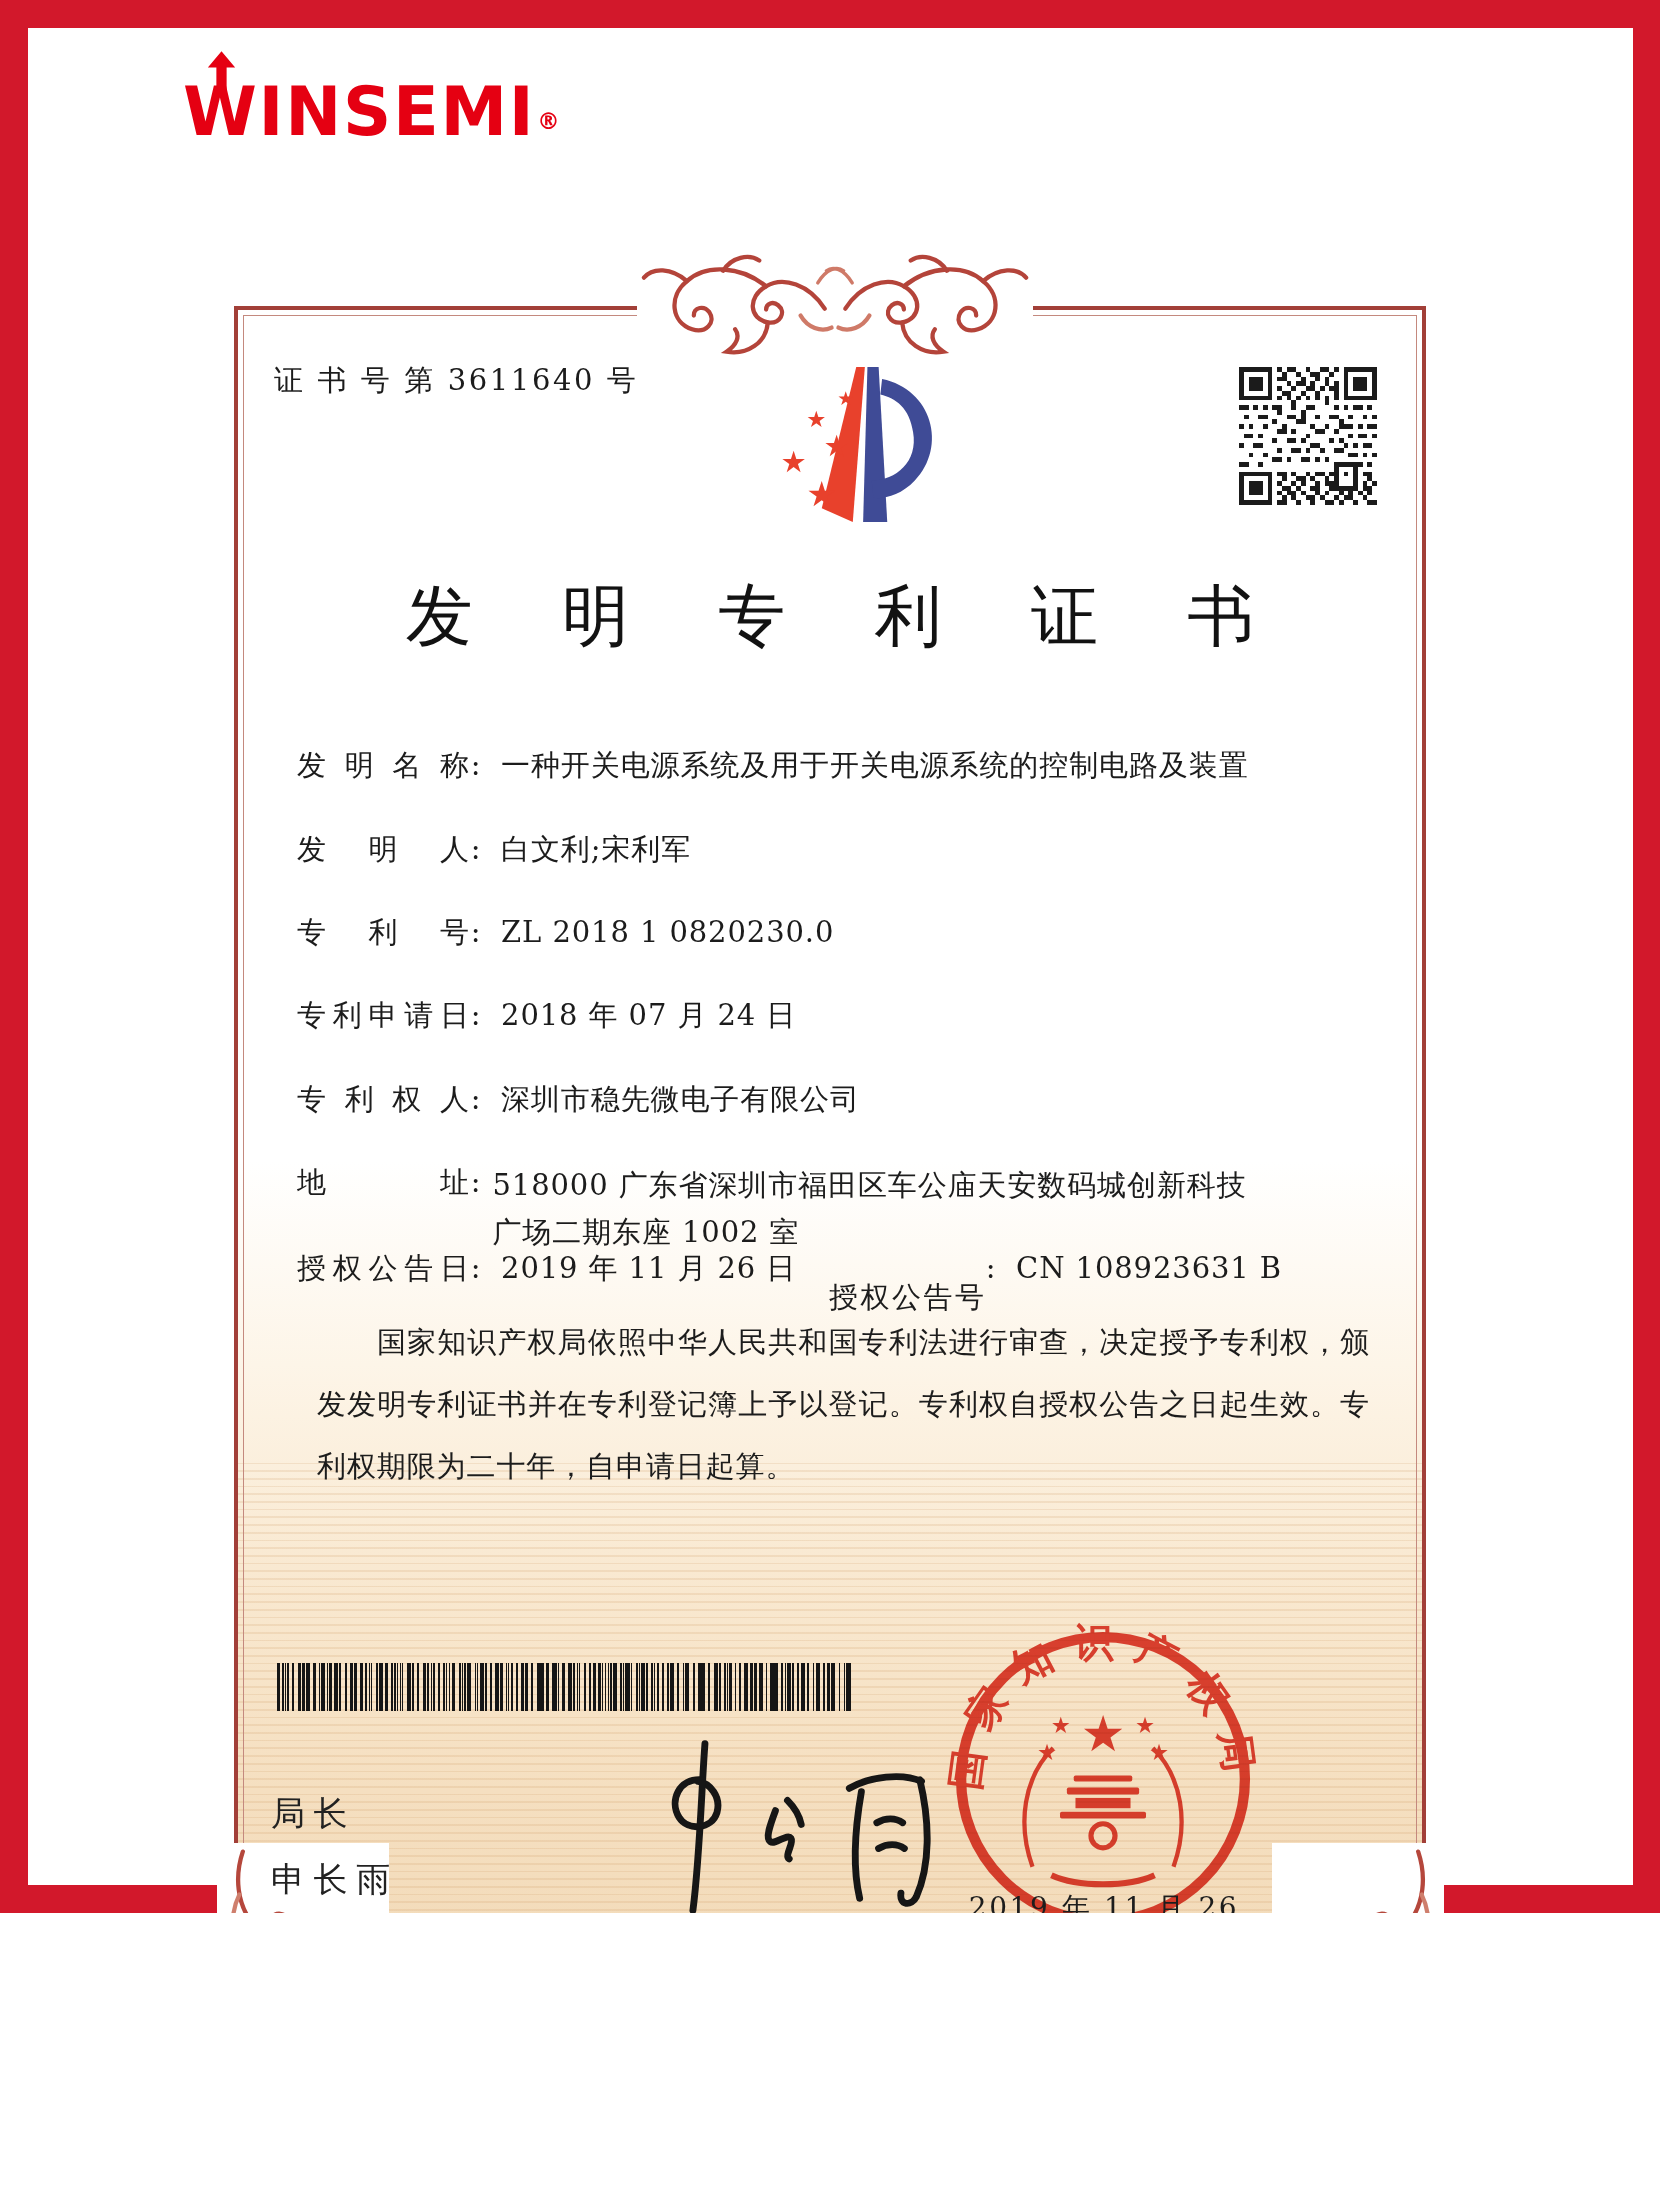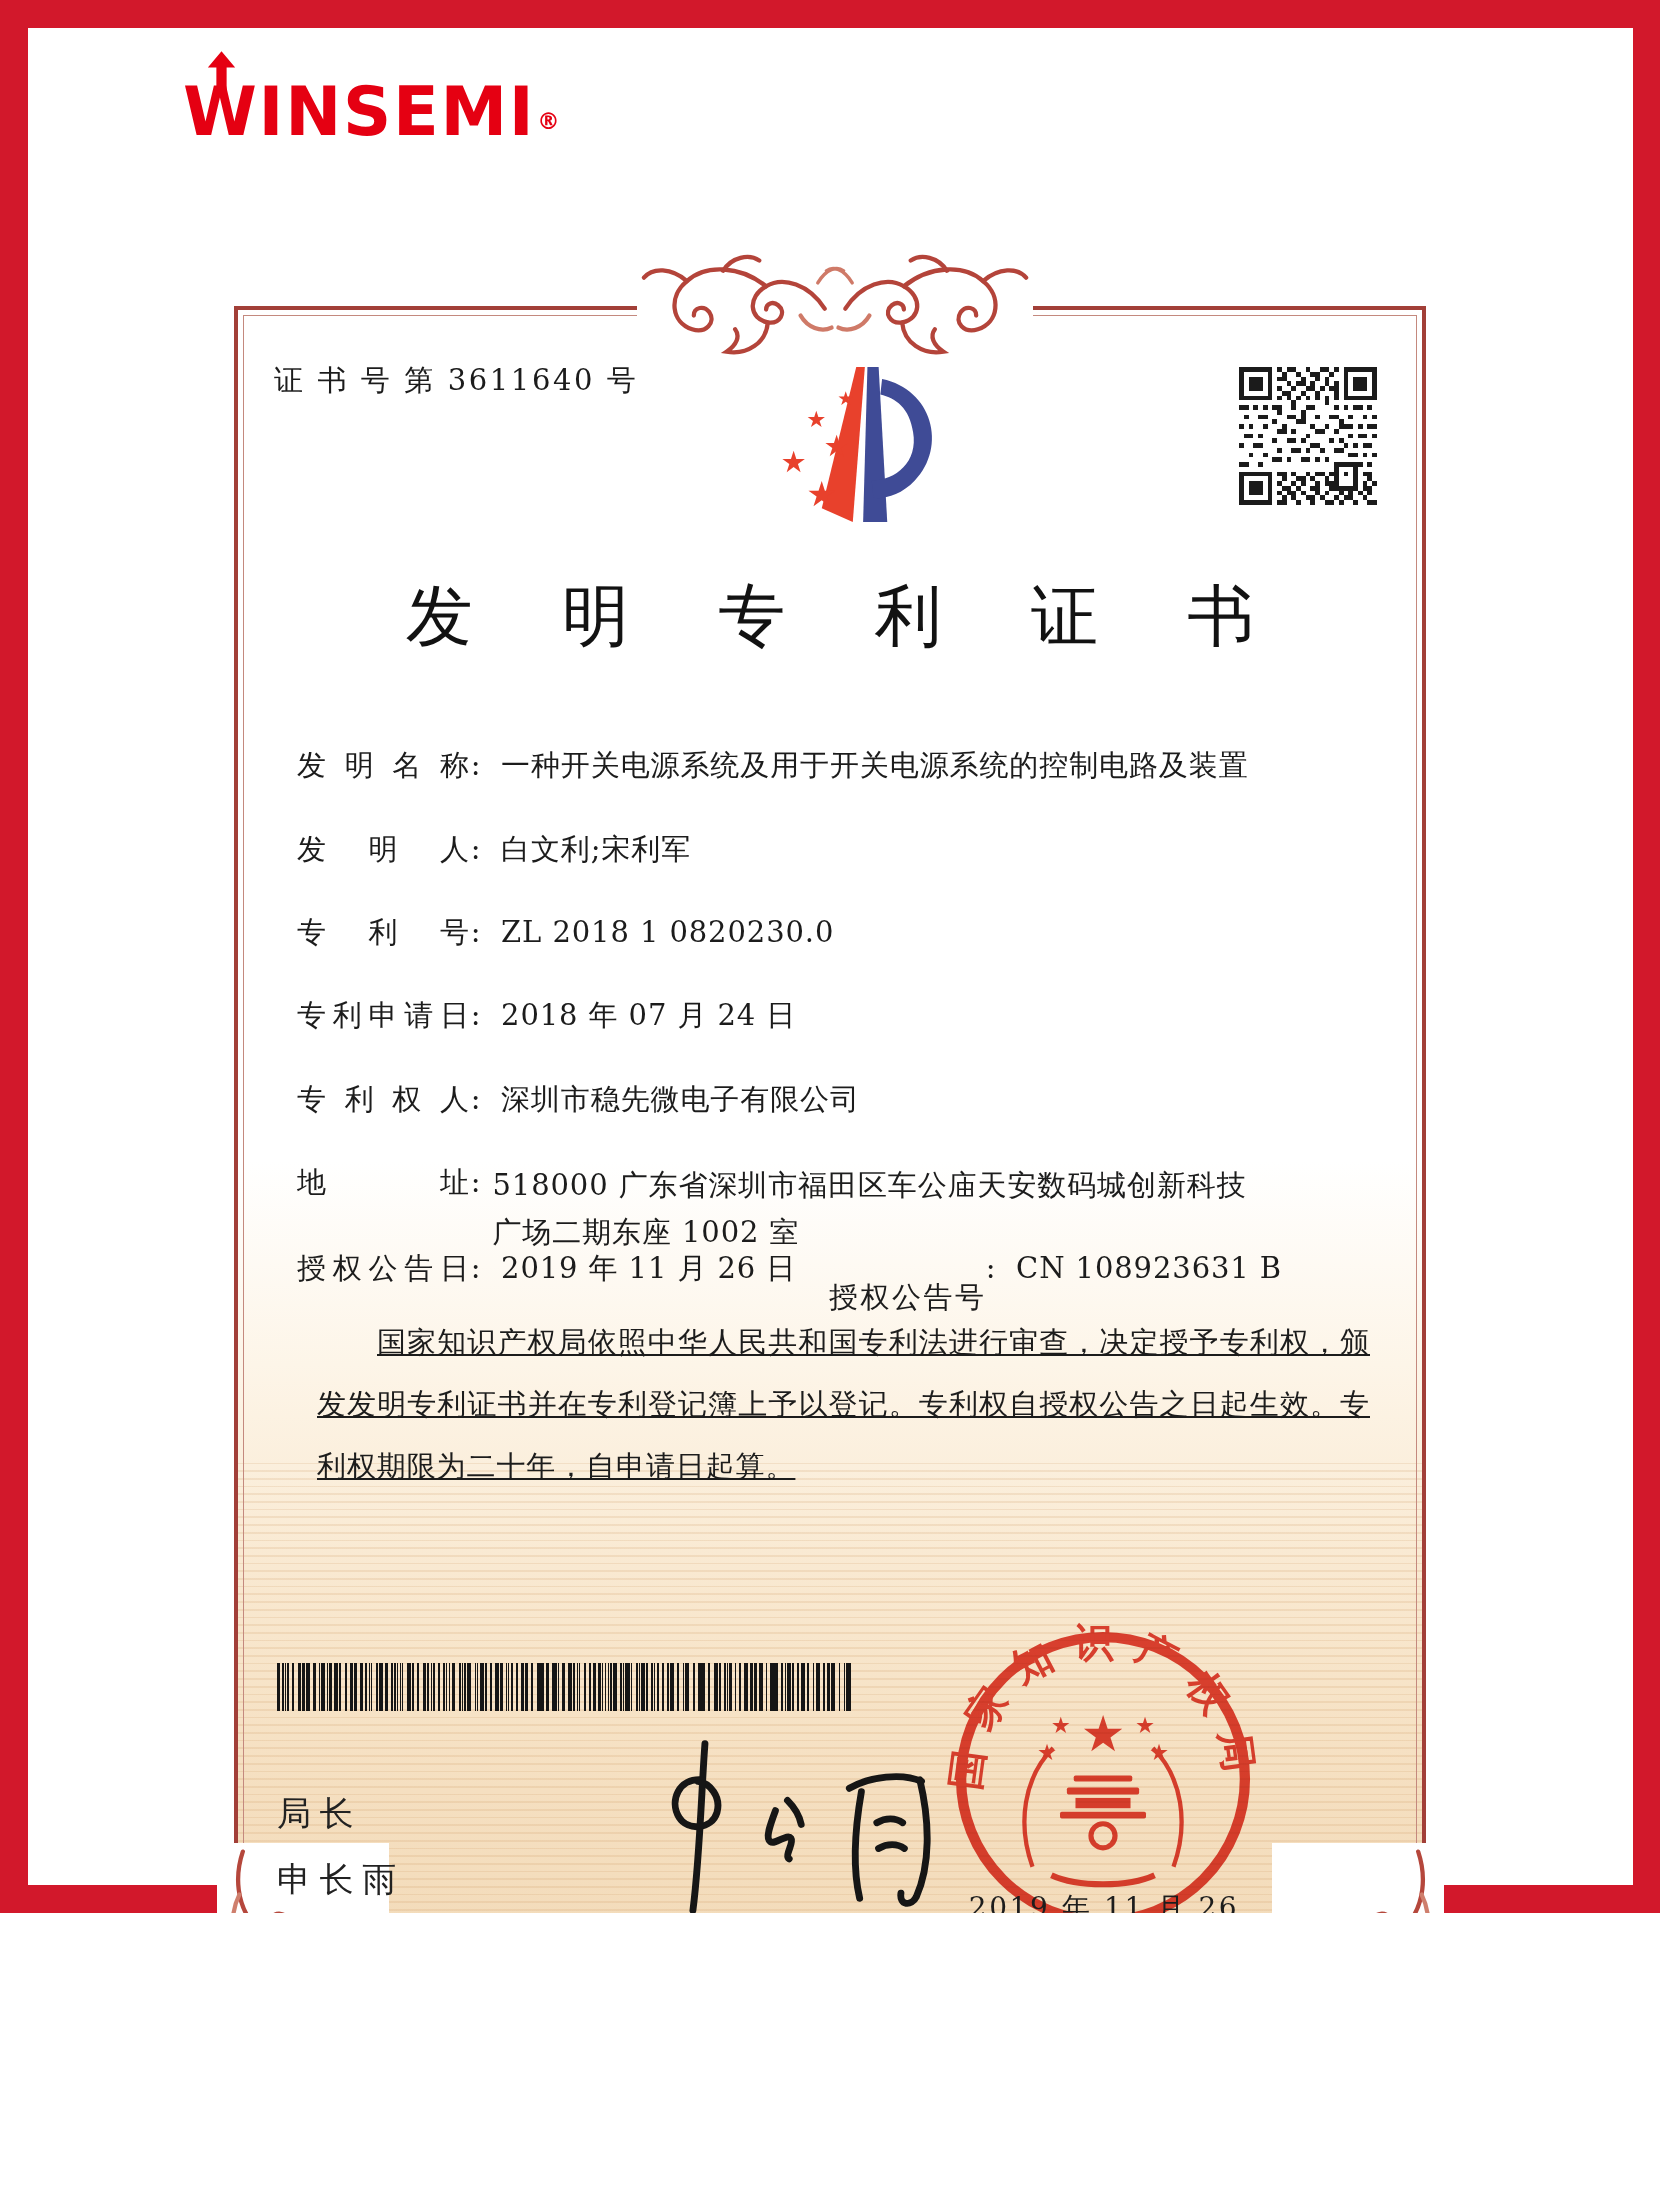--- a/index.html
+++ b/index.html
@@ -63,33 +63,33 @@
   .fvalue{margin-left:20.6px;letter-spacing:0.9px;white-space:nowrap;}
   .fvalue-block{margin-left:12px;letter-spacing:0.9px;line-height:47px;}
   .row-grant2{position:absolute;left:829px;display:flex;font-size:29px;line-height:41px;}
   .flabel-sm{display:inline-block;width:155px;text-align:justify;text-align-last:justify;margin-top:29px;}
 
   
   .legal{
     position:absolute;left:317px;top:1311px;width:1053px;
     font-size:29px;line-height:62px;text-align:justify;letter-spacing:0.9px;
   }
-  .legal p{margin:0;text-indent:60px;text-decoration:underline;}
+  .legal p{margin:0;text-indent:60px;}
 
   
   .barcode{
     position:absolute;left:277px;top:1663px;width:575px;height:48px;
     background-image:
       repeating-linear-gradient(90deg,#151515 0 1.7px,transparent 1.7px 5.2px),
       repeating-linear-gradient(90deg,#151515 0 0.9px,transparent 0.9px 7.7px),
       repeating-linear-gradient(90deg,#151515 0 2.6px,transparent 2.6px 14.6px),
       repeating-linear-gradient(90deg,#151515 0 0.9px,transparent 0.9px 25px);
   }
   .director-label,.director-name{
-    position:absolute;left:277px;
+    position:absolute;left:271px;
     font-family:"DejaVu Sans","Liberation Sans",sans-serif;
     font-size:34px;letter-spacing:8.6px;color:#222;
   }
   .director-label{top:1791px;}
   .director-name{top:1857px;}
   .signature{position:absolute;left:619px;top:1728px;}
 
   .seal{position:absolute;left:931px;top:1607px;opacity:.93;mix-blend-mode:multiply;}
   .seal-date{
     position:absolute;left:962px;top:1889px;width:284px;

